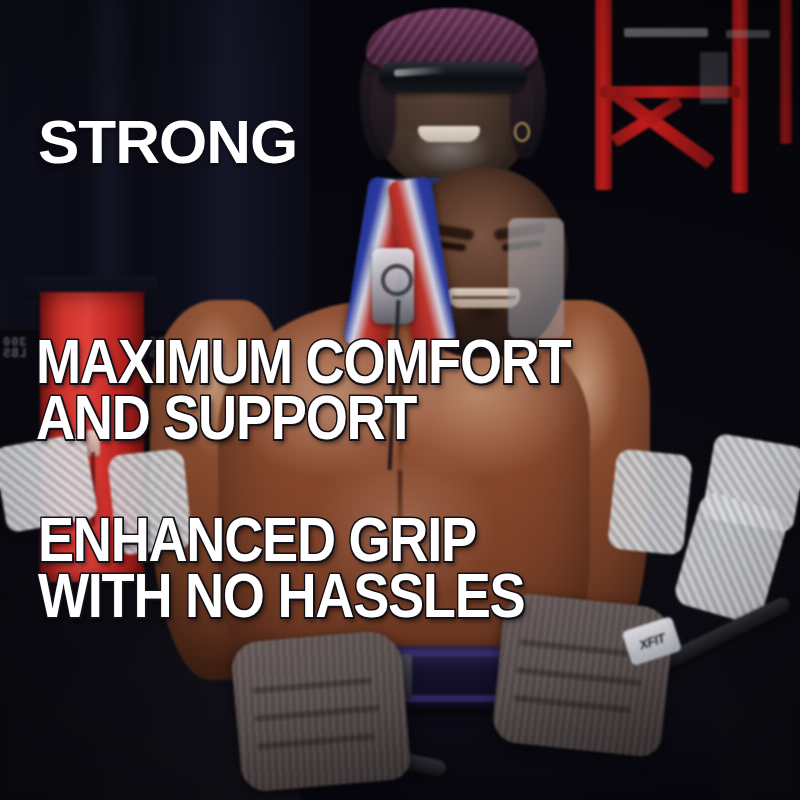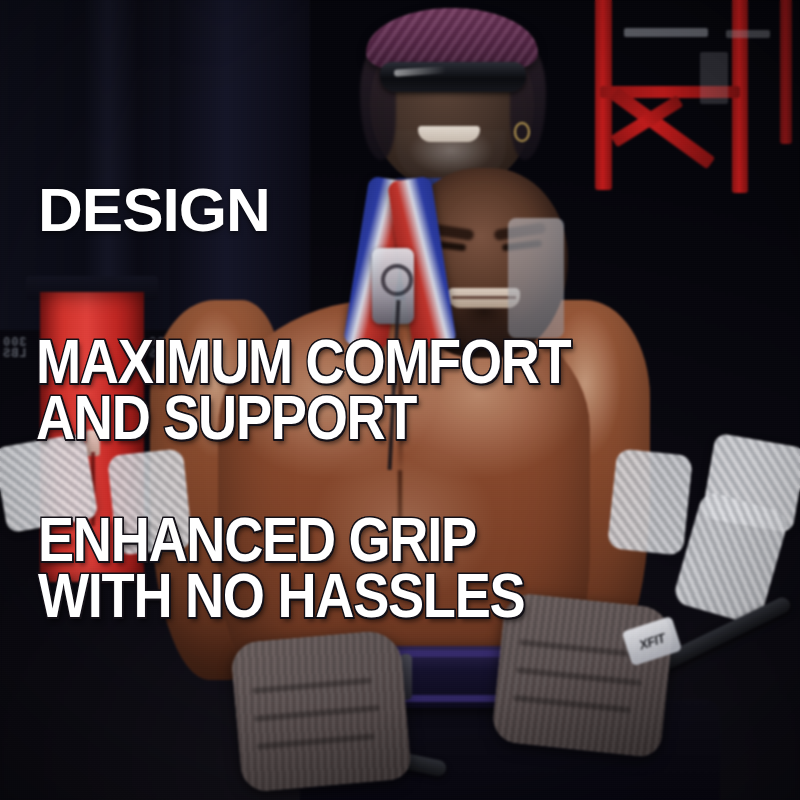--- a/index.html
+++ b/index.html
@@ -443,21 +443,21 @@
       </div>
     </div>
 
     <div class="softness"></div>
     <div class="grain"></div>
     <div class="vignette"></div>
   </div>
 
   <div class="overlay">
 
-    <div class="tline blk1 l2">DESIGN</div>
+    <div class="tline blk1 l1">STRONG</div>
 
     <div class="tline blkc m1">MAXIMUM COMFORT</div>
     <div class="tline blkc m2">AND SUPPORT</div>
 
     <div class="tline blkc b1">ENHANCED GRIP</div>
     <div class="tline blkc b2">WITH NO HASSLES</div>
   </div>
 
 </div>
 

